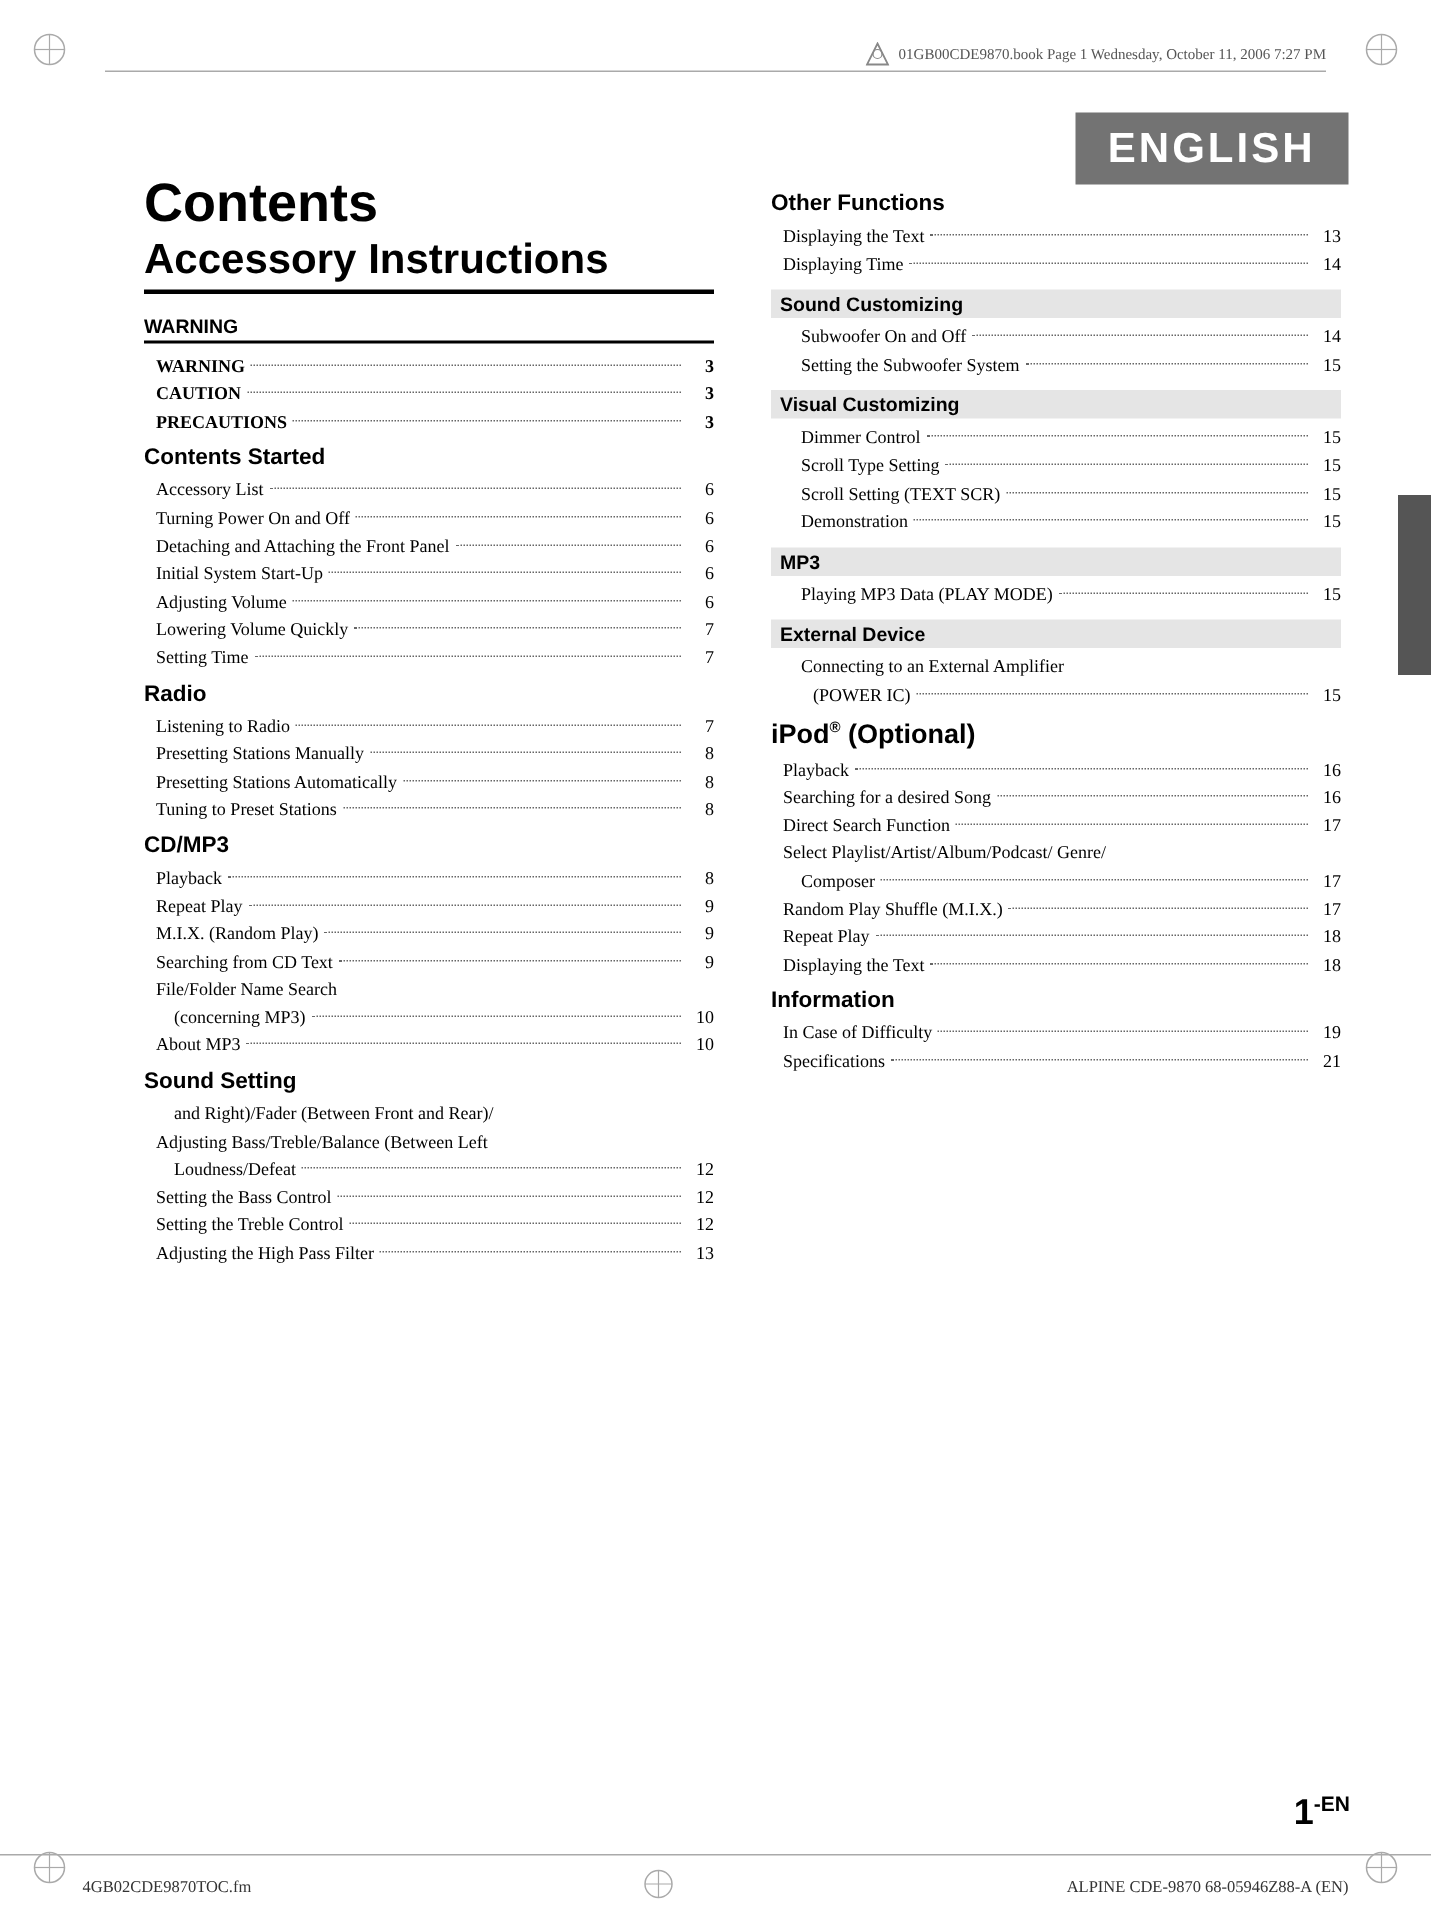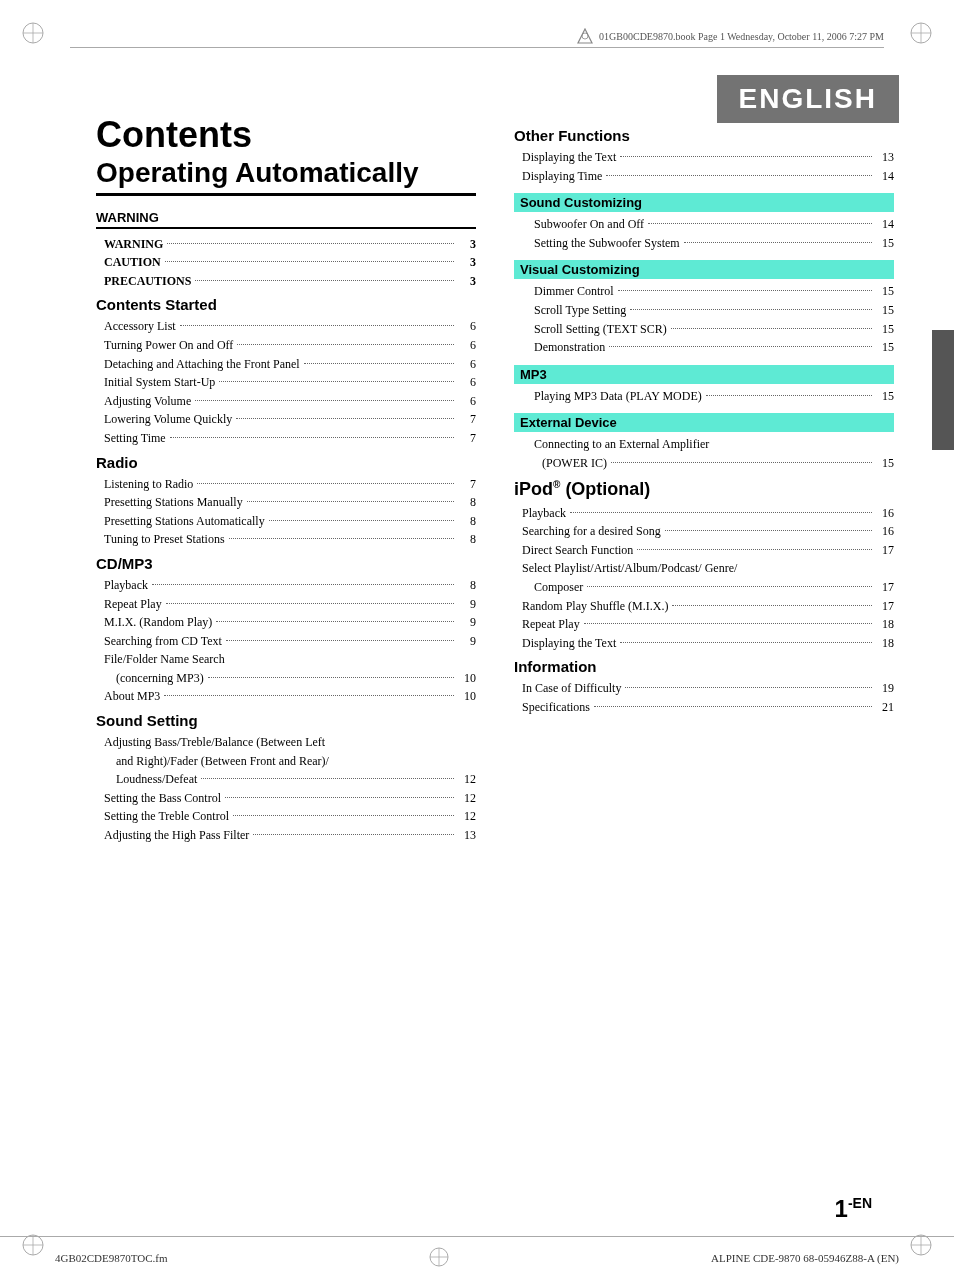--- a/index.html
+++ b/index.html
@@ -150,21 +150,21 @@
     }
     .toc-entry-bold {
       font-weight: bold;
     }
     .toc-entry-indent {
       padding-left: 20px;
     }
 
     
     .shaded-header {
-      background: #5eead4;
+      background: #e5e5e5;
       padding: 2px 6px;
       font-size: 13px;
       font-weight: bold;
       font-family: Arial, sans-serif;
       margin-top: 8px;
       margin-bottom: 3px;
     }
 
     
     .ipod-header {
@@ -199,21 +199,21 @@
       font-size: 11px;
       color: #333;
     }
 
     .page-number-badge {
       font-size: 24px;
       font-weight: bold;
       font-family: Arial, sans-serif;
       position: absolute;
       bottom: 55px;
-      right: 82px;
+      right: 54px;
     }
     .page-number-badge .en-suffix {
       font-size: 14px;
       vertical-align: super;
     }
 
     .toc-section-gap { margin-top: 6px; }
   </style>
 </head>
 <body>
@@ -260,21 +260,21 @@
   <div class="english-banner">
     <span>ENGLISH</span>
   </div>
 
   <div class="side-tab"></div>
 
   <div class="main-content">
 
     <div class="left-col">
       <div class="main-title">Contents</div>
-      <div class="sub-title">Operating Automatically</div>
+      <div class="sub-title">Accessory Instructions</div>
 
       <div class="section-header-warning">WARNING</div>
       <div class="toc-entry toc-entry-bold">
         <span>WARNING</span>
         <span class="dots"></span>
         <span class="page-num">3</span>
       </div>
       <div class="toc-entry toc-entry-bold">
         <span>CAUTION</span>
         <span class="dots"></span>
@@ -380,22 +380,22 @@
       </div>
       <div class="toc-entry">
         <span>About MP3</span>
         <span class="dots"></span>
         <span class="page-num">10</span>
       </div>
 
       <div class="section-header toc-section-gap">Sound Setting</div>
 
       <div style="font-size:12px; line-height:1.55; padding-left:8px;">
+        <div style="padding-left:12px;">and Right)/Fader (Between Front and Rear)/</div>
         <div>Adjusting Bass/Treble/Balance (Between Left</div>
-        <div style="padding-left:12px;">and Right)/Fader (Between Front and Rear)/</div>
         <div style="display:flex; justify-content:space-between;">
           <span style="padding-left:12px;text-align:center;">Loudness/Defeat</span>
           <span class="dots" style="flex:1; border-bottom:1px dotted #666; margin:0 4px; position:relative; top:-3px; height:1em;"></span>
           <span style="min-width:18px; text-align:right;">12</span>
         </div>
       </div>
       <div class="toc-entry">
         <span>Setting the Bass Control</span>
         <span class="dots"></span>
         <span class="page-num">12</span>

